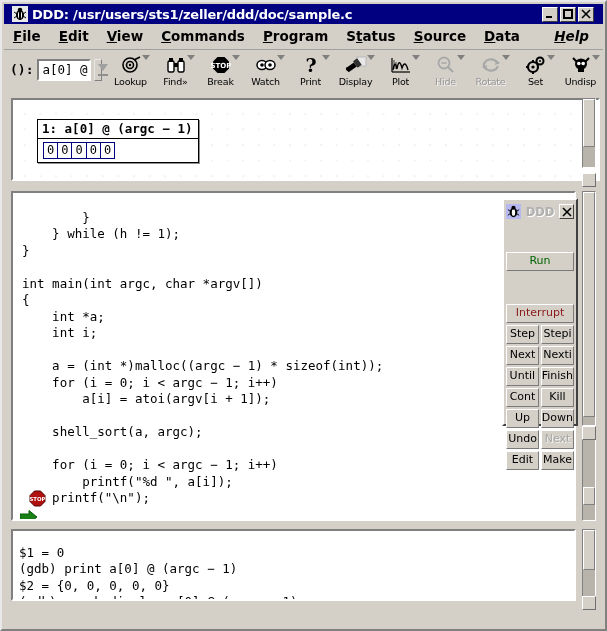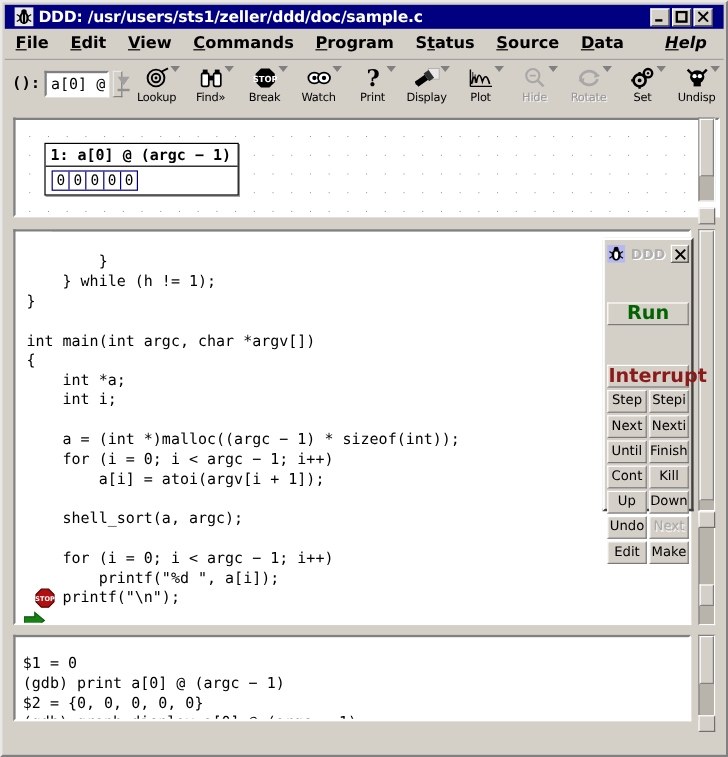--- a/index.html
+++ b/index.html
@@ -313,21 +313,21 @@
     font-family: "DejaVu Sans", "Liberation Sans", sans-serif;
     font-size: 11px;
     text-align: center;
     color: #000000;
     box-sizing: border-box;
     cursor: default;
     line-height: 15px;
     height: 19px;
     margin-bottom: 2px;
   }
-  .tw-wide { width: 100%; font-weight: bold; font-size: 16px; margin-top: 33px; }
+  .tw-wide { width: 100%; font-weight: normal; font-size: 11px; margin-top: 33px; }
   .tw-run { color: #006400; }
   .tw-interrupt { color: #8b1a1a; }
   .tw-row { display: flex; gap: 2px; margin-bottom: 2px; }
   .tw-row .tw-btn { flex: 1; margin-bottom: 0; }
   .tw-btn.dim { color: #a8a8a8; text-shadow: 1px 1px 0 #f0f0f0; }
 
   
   .sb {
     position: absolute;
     background: #b8b4ac;

